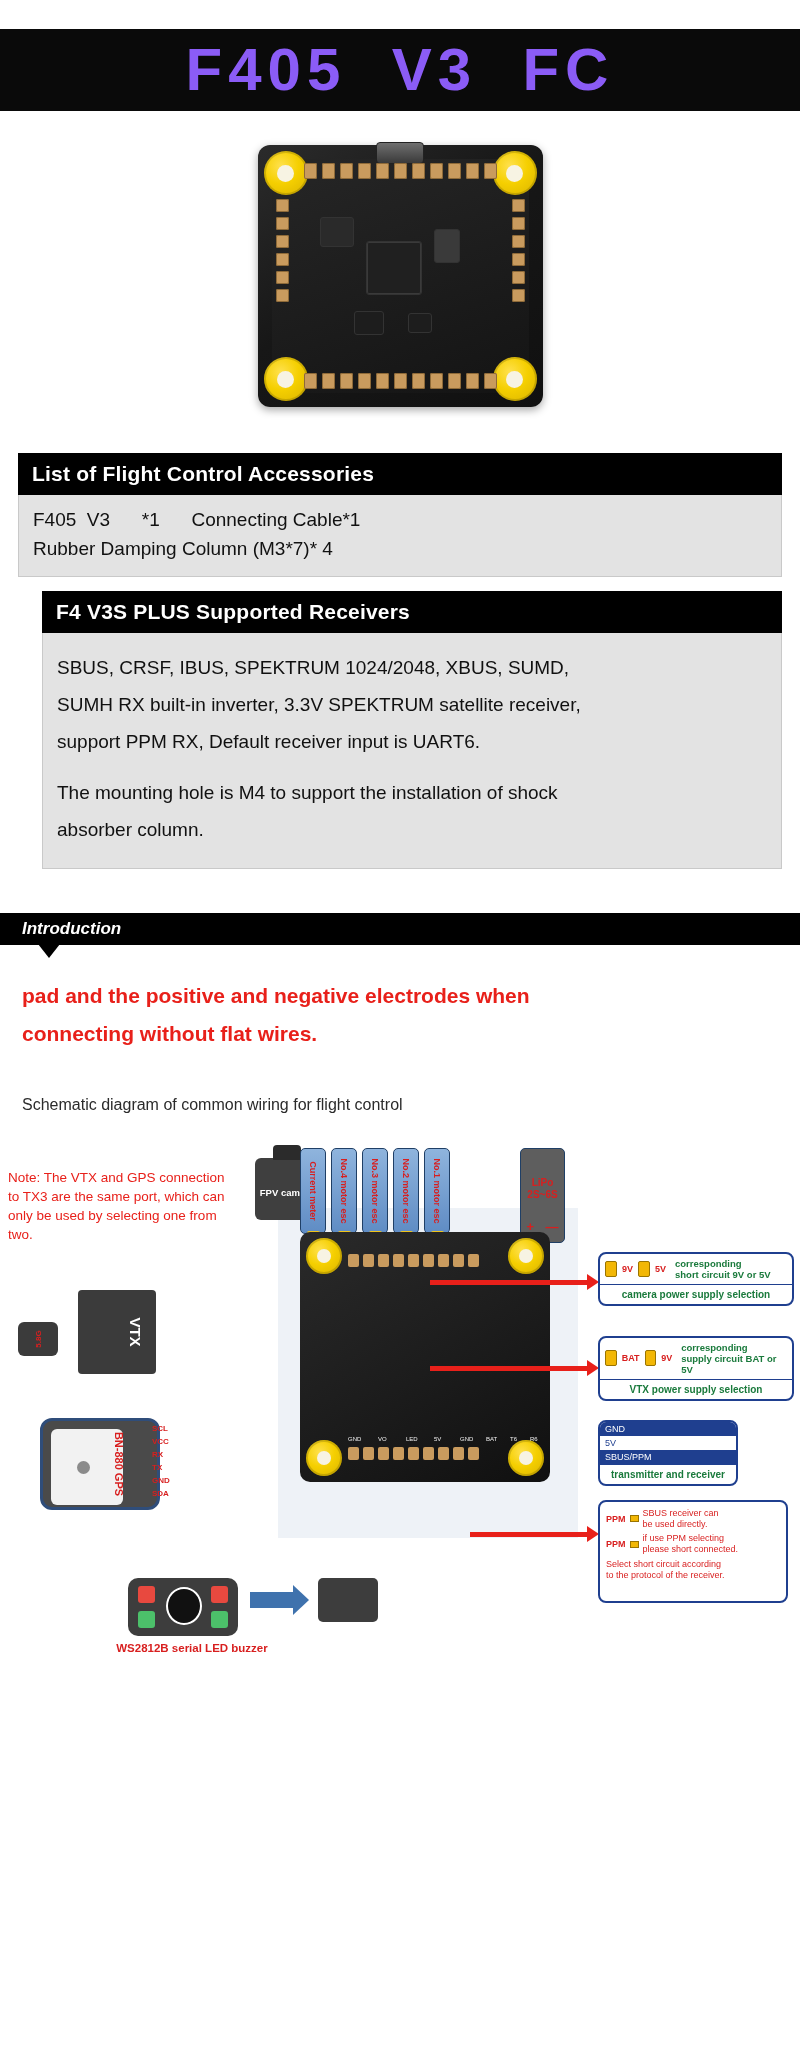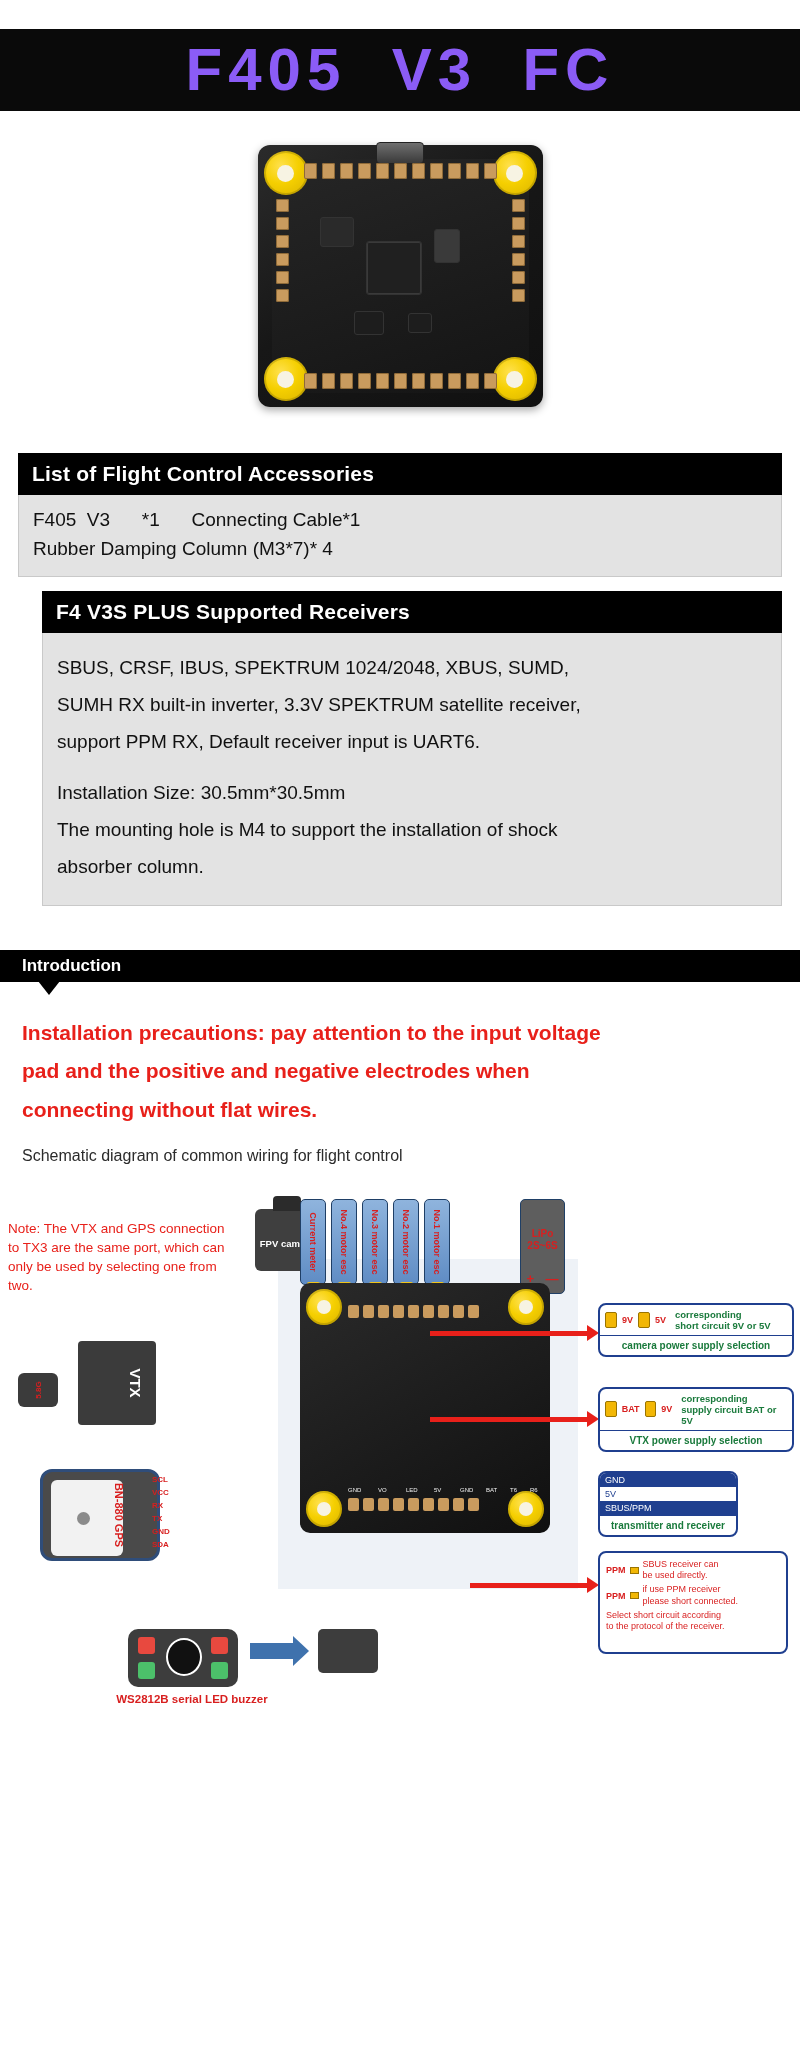--- a/index.html
+++ b/index.html
@@ -103,21 +103,21 @@
     color:#111;
     font-size:19px;
     font-weight:400;
     line-height:1.55;
   }
   .panel-body.loose { padding:16px 14px 20px 14px; line-height:1.95; }
   .panel-body .gap { display:block; height:14px; }
   .nowrap-line{ white-space:pre; }
 
   
-  .intro-head-wrap{ margin:44px 0 0 0; position:relative; }
+  .intro-head-wrap{ margin:44px 0 0 0; position:relative;font-style:italic; }
   .intro-head{
     background:#000; color:#fff;
     font-size:17px; font-weight:700;
     padding:6px 0 6px 22px;
     width:100%;
   }
   .intro-arrow{
     position:absolute; left:38px; bottom:-13px;
     width:0;height:0;
     border-left:11px solid transparent;
@@ -125,21 +125,21 @@
     border-top:14px solid #000;
   }
   .intro-warning{
     margin:32px 22px 0 22px;
     color:#e8201a;
     font-size:21px;
     font-weight:700;
     line-height:1.82;
   }
   .intro-caption{
-    margin:18px 22px 0 22px;
+    margin:42px 22px 0 22px;
     color:#2b2b2b;
     font-size:16px;
     font-weight:400;
   }
 
   
   .diagram{
     position:relative;
     margin:26px 0 0 0;
     width:800px; height:600px;
@@ -390,33 +390,31 @@
     </div>
   </div>
 
   <div class="panel">
     <div class="panel-head">F4 V3S PLUS Supported Receivers</div>
     <div class="panel-body loose">
       <div>SBUS, CRSF, IBUS, SPEKTRUM 1024/2048, XBUS, SUMD,</div>
       <div>SUMH RX built-in inverter, 3.3V SPEKTRUM satellite receiver,</div>
       <div>support PPM RX, Default receiver input is UART6.</div>
       <span class="gap"></span>
-      <div>Installation Size: 30.5mm*30.5mm</div>
       <div>The mounting hole is M4 to support the installation of shock</div>
       <div>absorber column.</div>
     </div>
   </div>
 
   <div class="intro-head-wrap">
     <div class="intro-head">Introduction</div>
     <div class="intro-arrow"></div>
   </div>
 
   <div class="intro-warning">
-    <div>Installation precautions: pay attention to the input voltage</div>
     <div>pad and the positive and negative electrodes when</div>
     <div>connecting without flat wires.</div>
   </div>
 
   <div class="intro-caption">Schematic diagram of common wiring for flight control</div>
 
   <div class="diagram">
 
     <div class="d-note">Note: The VTX and GPS connection to TX3 are the same port, which can only be used by selecting one from two.</div>
 
@@ -567,21 +565,21 @@
         <div class="pad-mini"></div>
         <div>
           <div class="note">SBUS receiver can</div>
           <div class="note">be used directly.</div>
         </div>
       </div>
       <div class="ppm-line">
         <span class="ppm-tag">PPM</span>
         <div class="pad-mini"></div>
         <div>
-          <div class="note">if use PPM receiver</div>
+          <div class="note">if use PPM selecting</div>
           <div class="note">please short connected.</div>
         </div>
       </div>
       <div class="note">Select short circuit according</div>
       <div class="note">to the protocol of the receiver.</div>
     </div>
 
   </div>
 </div>
 

